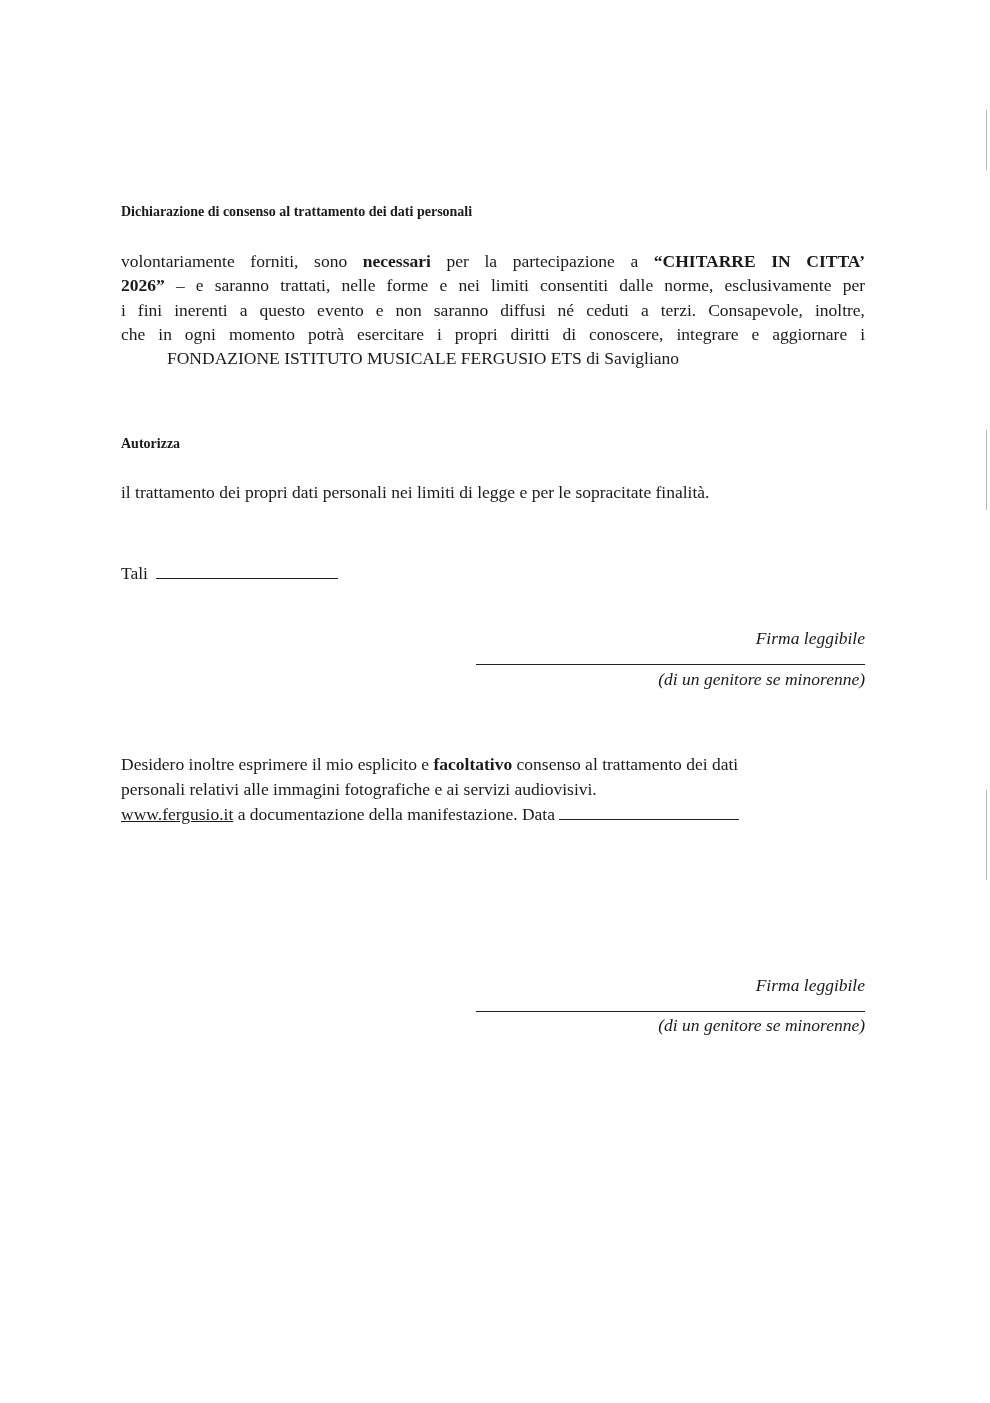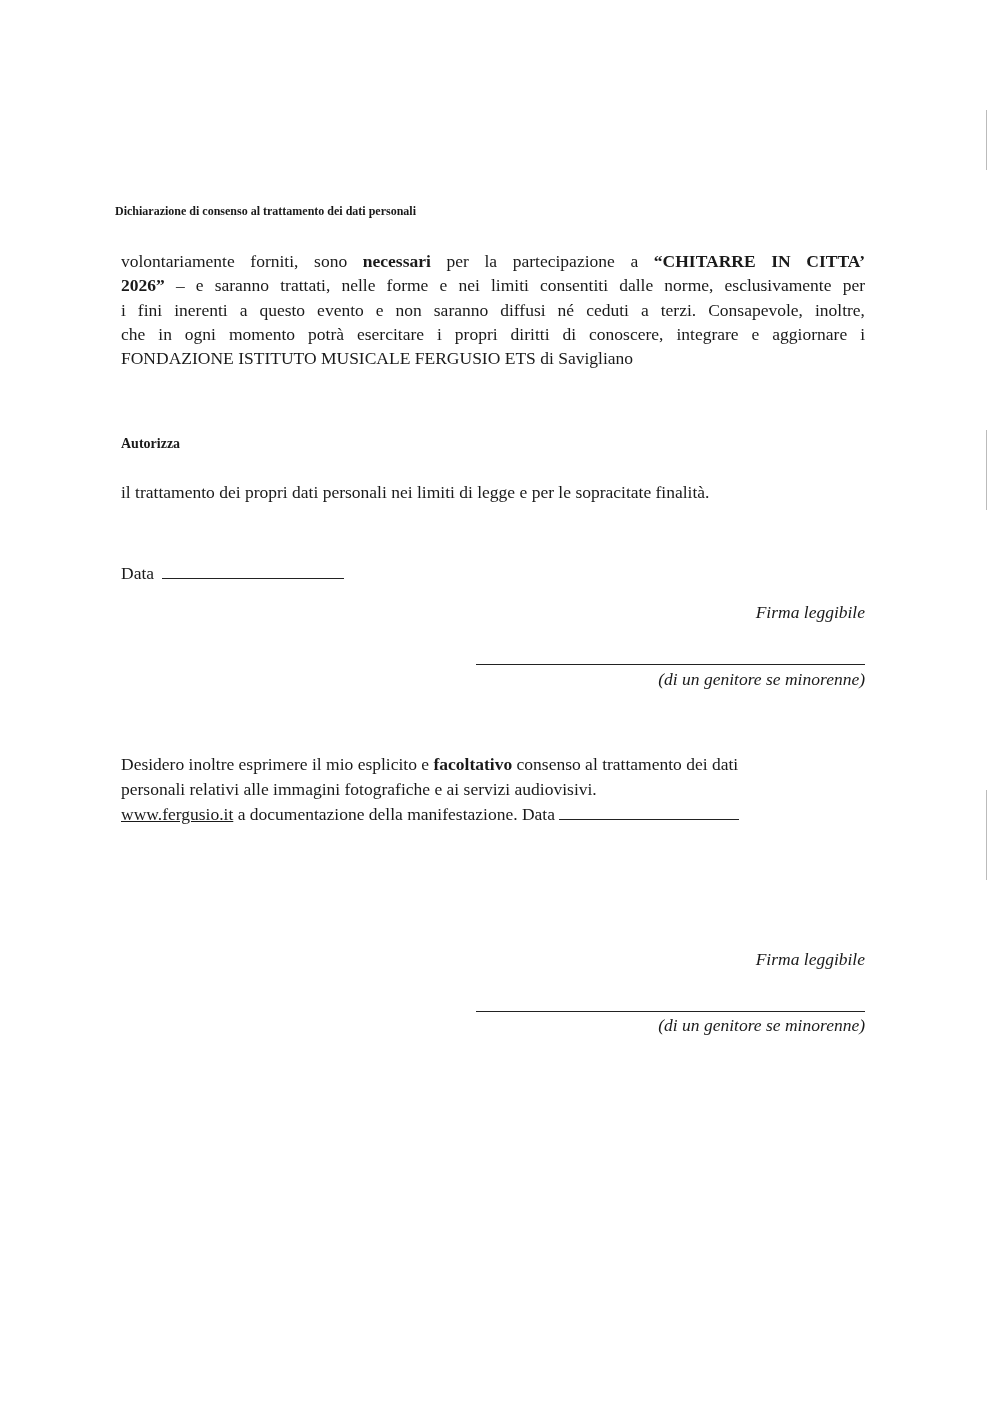--- a/index.html
+++ b/index.html
@@ -1,28 +1,28 @@
 <!DOCTYPE html>
 <html><head>
 <meta charset="utf-8">
 <style>
   html, body { margin:0; padding:0; background:#ffffff; }
   body { width:990px; height:1403px; position:relative; overflow:hidden;
          font-family:"Liberation Serif","DejaVu Serif",serif; color:#1a1a1a; }
   .abs { position:absolute; }
-  .title { left:115px; top:204px; font-size:12px; font-weight:bold; }
+  .title { left:121px; top:204px; font-size:14px; font-weight:bold; }
   .para { left:121px; width:744px; font-size:17.5px; line-height:24.3px; text-align:justify; }
   .p1 { top:249px; }
   .p1 .line { display:block; text-align:justify; text-align-last:justify; white-space:nowrap; }
-  .p1 .line.last { text-align-last:left; }
+  .p1 .line.last { text-align-last:left;margin-left:46px; }
   .autorizza { left:121px; top:436px; font-size:14px; font-weight:bold; }
   .p2 { left:121px; top:482px; font-size:17.5px; }
   .date1 { left:121px; top:563px; font-size:17.5px; }
   .uline { display:inline-block; border-bottom:1px solid #222; vertical-align:baseline; height:14px; }
-  .sig-label { right:125px; font-size:17.5px; font-style:italic; text-align:right; }
+  .sig-label { right:125px; font-size:17.5px; font-style:italic; text-align:right;margin-top:26px; }
   .sig-line { left:476px; width:389px; border-top:1.2px solid #222; height:0; }
   .sig-note { right:125px; font-size:17.5px; font-style:italic; text-align:center; }
   .p3 { left:121px; top:752px; font-size:17.5px; line-height:25px; width:744px; }
   .link { text-decoration:underline; }
   .scan-mark { background:#bbb; width:1px; }
 </style>
 </head>
 <body>
 
 <div class="abs title">Dichiarazione di consenso al trattamento dei dati personali</div>
@@ -32,21 +32,21 @@
   <span class="line"><b>2026”</b><span> – e saranno trattati, nelle forme e nei limiti consentiti dalle norme, esclusivamente per</span></span>
   <span class="line"><span>i fini inerenti a questo evento e non saranno diffusi né ceduti a terzi. Consapevole, inoltre,</span></span>
   <span class="line"><span>che in ogni momento potrà esercitare i propri diritti di conoscere, integrare e aggiornare i</span></span>
   <span class="line last"><span>FONDAZIONE ISTITUTO MUSICALE FERGUSIO ETS di Savigliano</span></span>
 </div>
 
 <div class="abs autorizza">Autorizza</div>
 <div class="abs p2">il trattamento dei propri dati personali nei limiti di legge e per le sopracitate finalità.</div>
 
 <div class="abs date1">
-  <span>Data</span>
+  <span>Tali</span>
   <span class="uline" style="width:182px;margin-left:4px;"></span>
 </div>
 
 <div class="abs sig-label" style="top:602px;">Firma leggibile</div>
 <div class="abs sig-line" style="top:664px;"></div>
 <div class="abs sig-note" style="top:669px;">(di un genitore se minorenne)</div>
 
 <div class="abs p3">
   <div><span>Desidero inoltre esprimere il mio esplicito e </span><b>facoltativo</b><span> consenso al trattamento dei dati</span></div>
   <div>personali relativi alle immagini fotografiche e ai servizi audiovisivi.</div>

